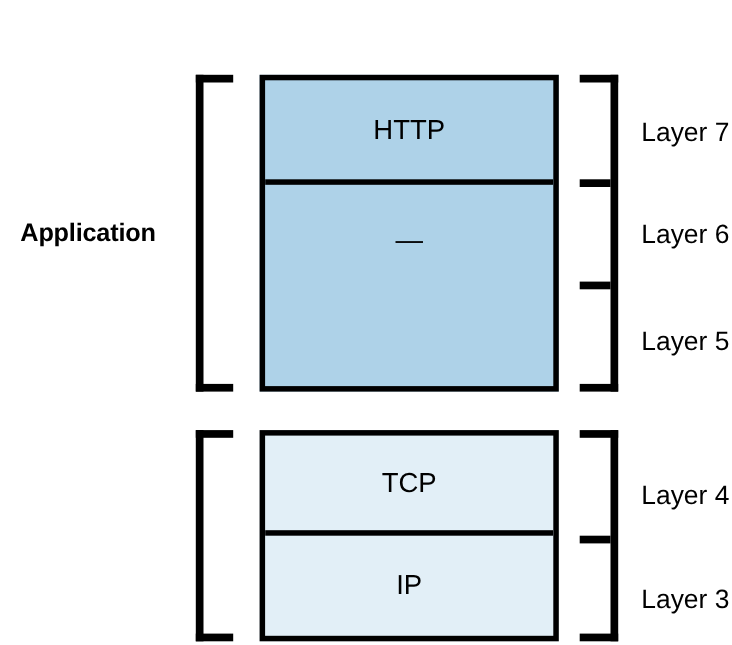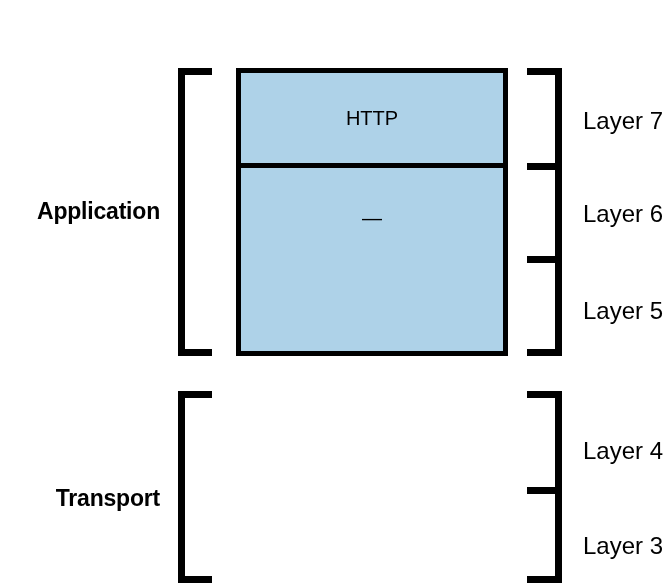--- a/index.html
+++ b/index.html
@@ -34,21 +34,21 @@
     font-size: 25px;
     font-weight: bold;
     letter-spacing: -0.2px;
     line-height: 30px;
     white-space: nowrap;
   }
 
   
   .group-name {
     position: absolute;
-    text-align: right;
+    text-align: center;
     font-size: 23px;
     font-weight: bold;
     letter-spacing: -0.2px;
     line-height: 26px;
     white-space: nowrap;
   }
   .group-name.app   { left: 0px;  width: 160px; top: 198px; }
   .group-name.trans { left: 0px;  width: 160px; top: 485px; }
 
   
@@ -84,21 +84,21 @@
     border: 5px solid #000;
     display: flex;
     flex-direction: column;
     overflow: hidden;
   }
   .stack-cell {
     box-sizing: border-box;
     display: flex;
     align-items: center;
     justify-content: center;
-    font-size: 20px;
+    font-size: 25px;
     font-weight: normal;
     letter-spacing: 0px;
     line-height: 1;
     border-bottom: 5px solid #000;
   }
   .stack-cell:last-child { border-bottom: 0; }
 
   
   .layer-label {
     position: absolute;
@@ -131,24 +131,31 @@
 
   <div class="bracket right" style="left:527px; top:68px; width:35px; height:288px;">
     <div class="bracket-tick" style="left:0px; top:88px; width:28px;"></div>
     <div class="bracket-tick" style="left:0px; top:181px; width:28px;"></div>
   </div>
 
   <div class="layer-label" style="top:107px;">Layer 7</div>
   <div class="layer-label" style="top:200px;">Layer 6</div>
   <div class="layer-label" style="top:297px;">Layer 5</div>
 
-  <div class="group-name trans">Transport</div>
 
   <div class="bracket left" style="left:178px; top:391px; width:34px; height:192px;"></div>
 
+  <div class="stack" style="left:236px; top:391px; width:272px; height:192px; background:#e2eff7;">
+    <div class="stack-cell" style="height:96px;">
+      <span>TCP</span>
+    </div>
+    <div class="stack-cell" style="height:96px;">
+      <span>IP</span>
+    </div>
+  </div>
 
   <div class="bracket right" style="left:527px; top:391px; width:35px; height:192px;">
     <div class="bracket-tick" style="left:0px; top:89px; width:28px;"></div>
   </div>
 
   <div class="layer-label" style="top:437px;">Layer 4</div>
   <div class="layer-label" style="top:532px;">Layer 3</div>
 
 </div>
 

